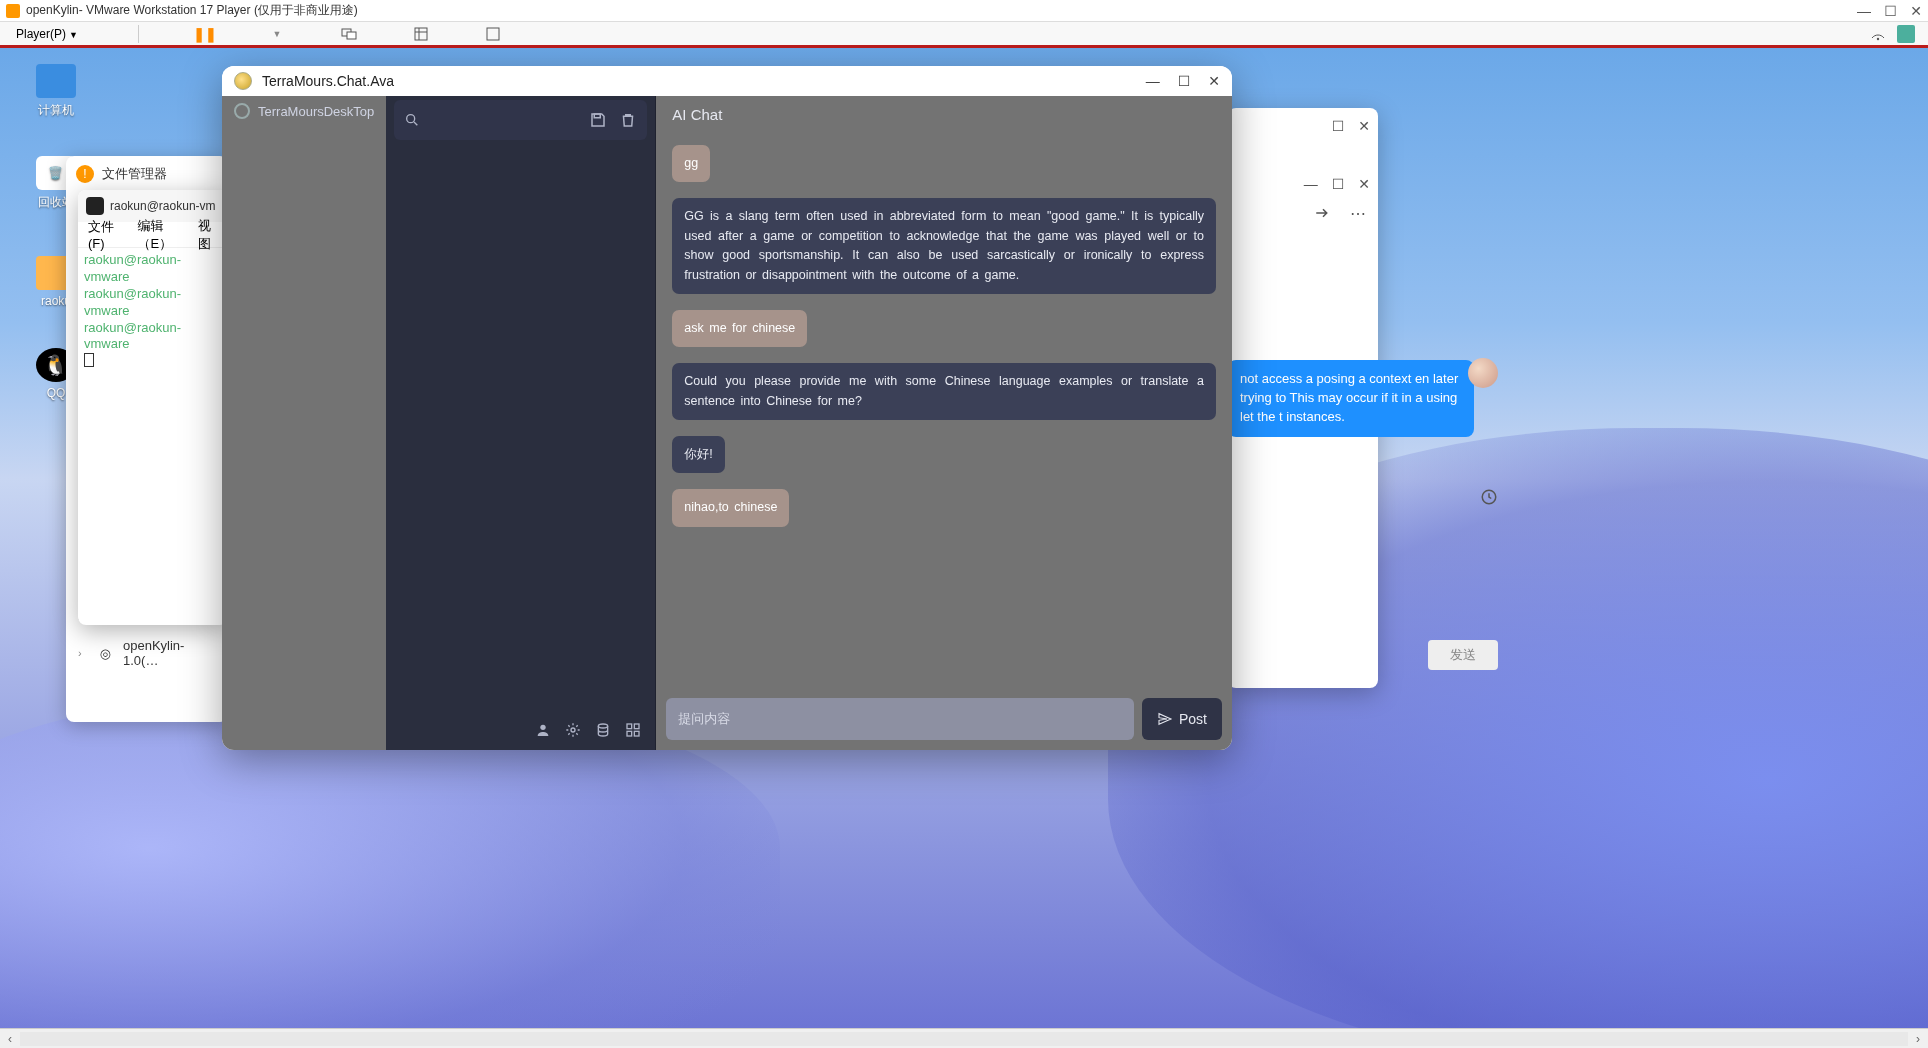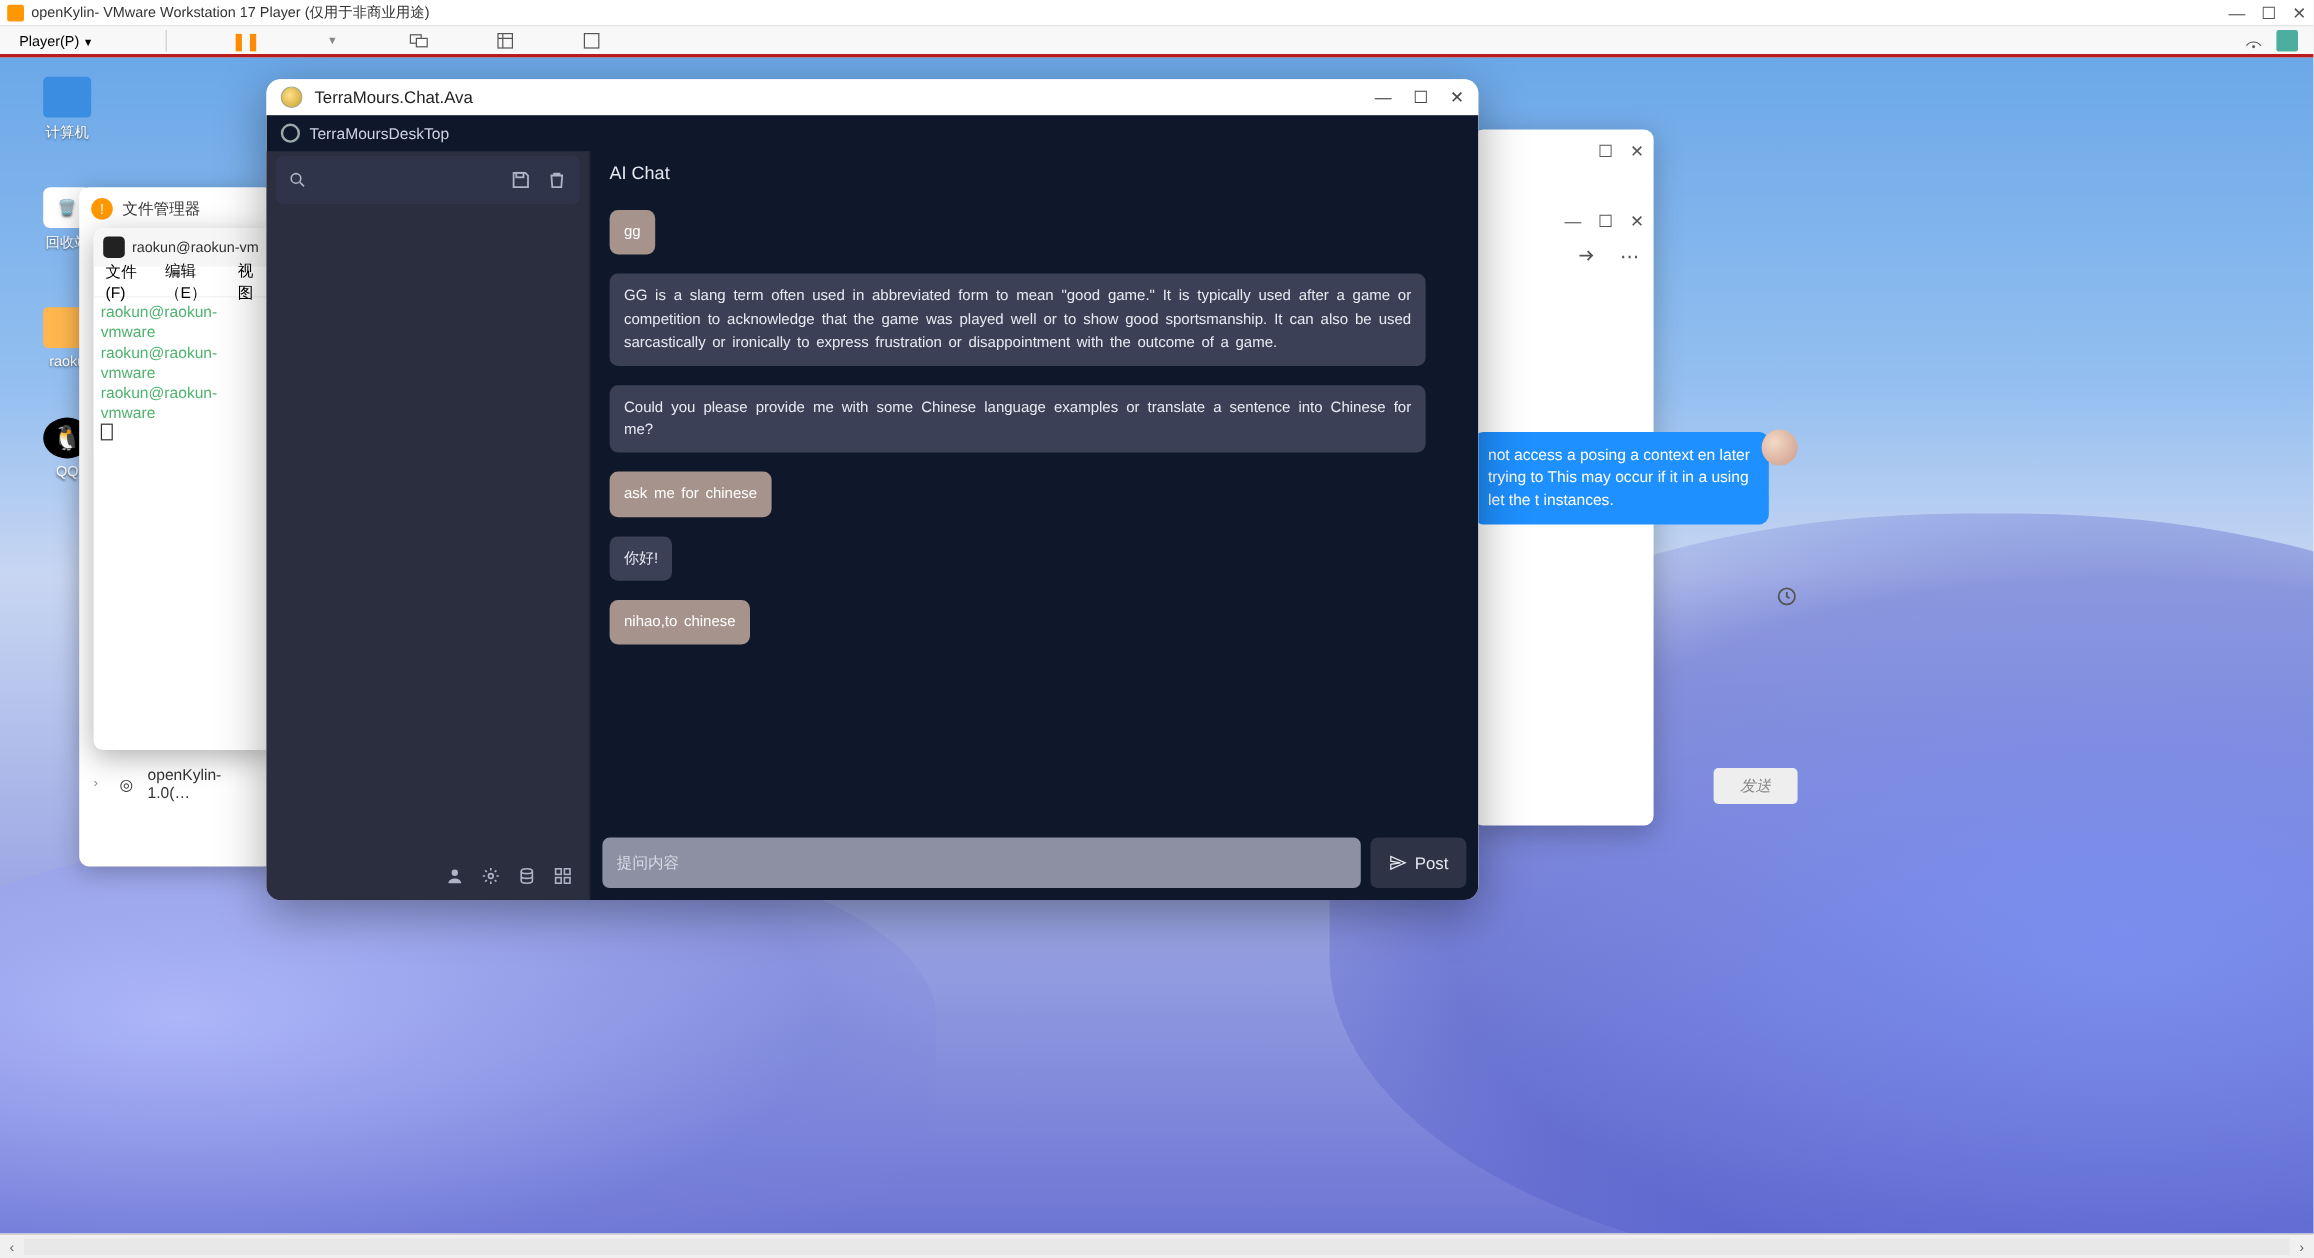--- a/index.html
+++ b/index.html
@@ -51,31 +51,31 @@
 .terminal .t-body .cursor-box{display:inline-block;width:10px;height:14px;border:1px solid #333;}
 
 
 .bg-chat { position:absolute; top:60px; left:1228px; width:150px; height:580px; background:#fff; border-radius:8px; box-shadow:0 6px 24px rgba(0,0,0,.25); }
 .bg-chat .bgc-title{position:absolute;top:10px;right:8px;display:flex;gap:14px;color:#555;font-size:14px;}
 .bg-chat .bgc-title2{position:absolute;top:68px;right:8px;display:flex;gap:14px;color:#555;font-size:14px;}
 .bg-chat .bgc-actions{position:absolute;top:96px;right:12px;display:flex;gap:18px;color:#555;}
 .bg-chat .bgc-msg{position:absolute;top:252px;left:0;right:-96px;background:#1e90ff;color:#fff;font-size:13px;padding:10px 12px;border-radius:8px;line-height:1.45;}
 .bg-chat .bgc-avatar{position:absolute;top:250px;right:-120px;width:30px;height:30px;border-radius:50%;background:radial-gradient(circle at 35% 35%, #f3d9c6, #c98);}
 .bg-chat .bgc-clock{position:absolute;top:380px;right:-120px;color:#555;}
-.bg-chat .bgc-send{position:absolute;bottom:18px;right:-120px;width:70px;height:30px;background:#eee;border-radius:4px;display:flex;align-items:center;justify-content:center;font-size:13px;color:#888;font-style:italic;}
+.bg-chat .bgc-send{position:absolute;bottom:18px;right:-120px;width:70px;height:30px;background:#eee;border-radius:4px;display:flex;align-items:center;justify-content:center;font-size:13px;color:#888;}
 
 
 .main-win { position:absolute; top:18px; left:222px; width:1010px; height:684px; background:#fff; border-radius:12px; box-shadow:0 10px 40px rgba(0,0,0,.35); overflow:hidden; display:flex; flex-direction:column;}
 .main-win .mw-title{height:30px;display:flex;align-items:center;padding:0 12px;background:#fff;}
 .main-win .mw-title .mw-ico{width:18px;height:18px;border-radius:50%;background:radial-gradient(circle at 40% 40%, #ffe08a, #c9a227);margin-right:10px;border:1px solid #aa8;}
 .main-win .mw-title .mw-name{font-size:14px;color:#222;}
 .main-win .mw-title .mw-btns{margin-left:auto;display:flex;gap:18px;color:#444;font-size:14px;}
 .main-win .mw-title .mw-btns span{cursor:pointer;}
 
-.mw-inner{flex:1;background:#0f172a;display:flex;flex-direction:column;}
+.mw-inner{flex:1;background:#737373;display:flex;flex-direction:row;}
 .mw-sub{height:30px;display:flex;align-items:center;padding:0 12px;color:#cfd3e2;font-size:13px;gap:8px;}
 .mw-sub .sub-ico{width:16px;height:16px;border:2px solid #9aa;border-radius:50%;display:inline-block;}
 
 .mw-body{flex:1;display:flex;min-height:0;}
 .sidebar{width:270px;background:#2a2e3e;border-right:1px solid #1f222f;display:flex;flex-direction:column;}
 .sidebar .sb-head{padding:8px 14px 6px;color:#e6e8f0;font-size:15px;}
 .sidebar .sb-tools{height:40px;background:#30344a;margin:4px 8px;border-radius:6px;display:flex;align-items:center;padding:0 10px;}
 .sidebar .sb-tools .search-ico{color:#aeb3c6;}
 .sidebar .sb-tools .sp{flex:1;}
 .sidebar .sb-tools .ico-btn{color:#aeb3c6;margin-left:12px;cursor:pointer;}
@@ -311,25 +311,25 @@
           </div>
         </div>
 
         <div class="chat">
           <div class="ch-head">AI  Chat</div>
           <div class="ch-thread">
             <div class="row user">
                 <div class="bubble user">gg</div>
               </div>
             <div class="bubble ai">GG is a slang term often used in abbreviated form to mean "good game." It is typically used after a game or competition to acknowledge that the game was played well or to show good sportsmanship. It can also be used sarcastically or ironically to express frustration or disappointment with the outcome of a game.</div>
+            <div class="row user">
+                <div class="bubble user">ask me for chinese</div>
+              </div>
             <div class="row">
                 <div class="bubble ai short">Could you please provide me with some Chinese language examples or translate a sentence into Chinese for me?</div>
-              </div>
-            <div class="row user">
-                <div class="bubble user">ask me for chinese</div>
               </div>
             <div class="row">
                 <div class="bubble ai short">你好!</div>
               </div>
             <div class="row user">
                 <div class="bubble user">nihao,to chinese</div>
               </div>
           </div>
           <div class="ch-input">
             <div class="inp">

